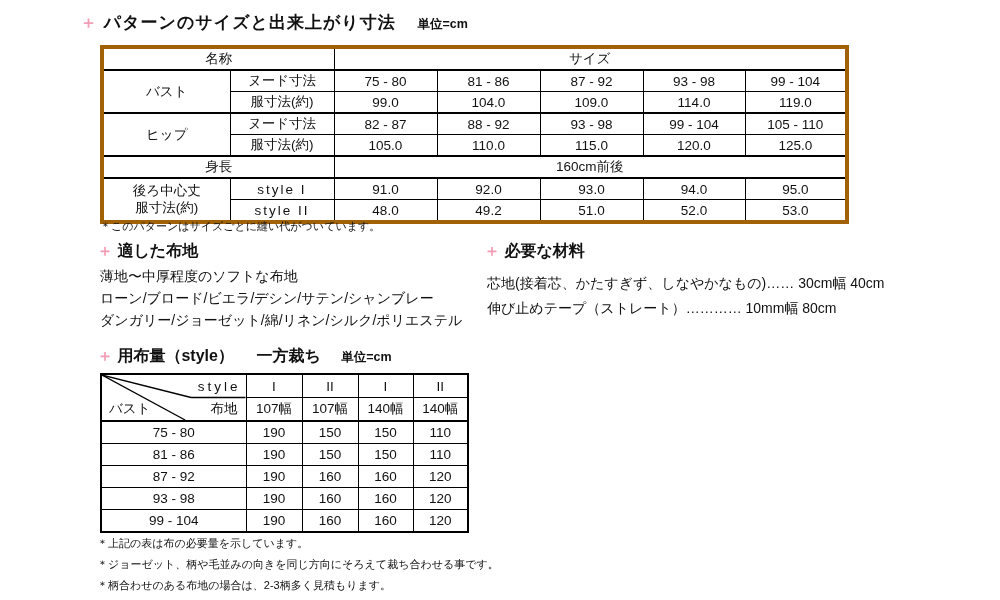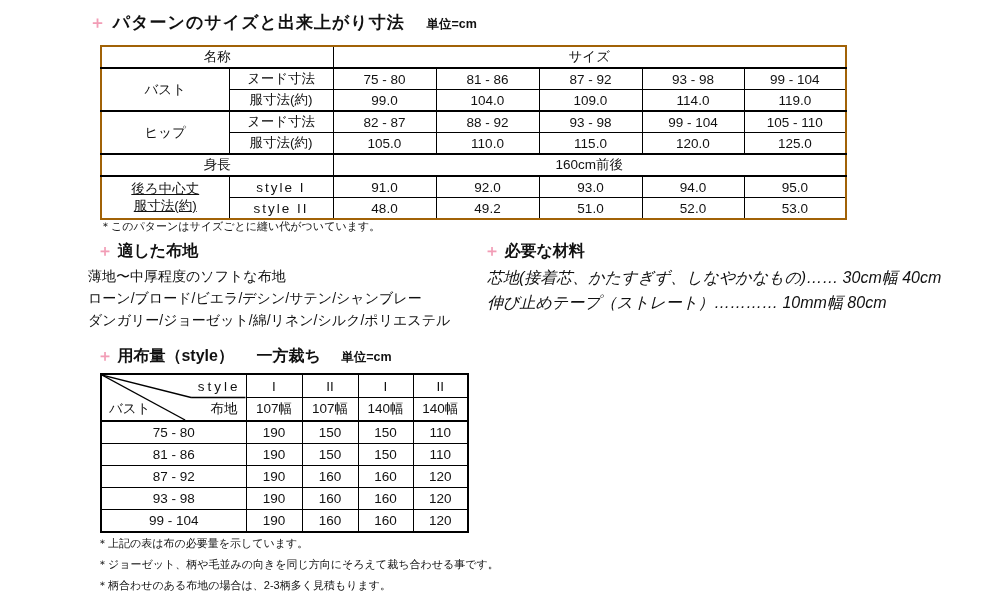--- a/index.html
+++ b/index.html
@@ -1,34 +1,34 @@
 <!DOCTYPE html>
 <html><head>
 <meta charset="utf-8">
 <style>
   html,body{margin:0;padding:0;background:#fff;}
   .page{position:relative;width:1000px;height:600px;background:#ffffff;
         font-family:"Liberation Sans",sans-serif;color:#111;overflow:hidden;}
   .plus{color:#f29db6;font-weight:bold;}
-  .doc-title{position:absolute;left:89px;top:11px;font-size:17px;font-weight:bold;
+  .doc-title{position:absolute;left:80px;top:11px;font-size:17px;font-weight:bold;
              letter-spacing:1px;white-space:nowrap;}
   .doc-title .unit{font-size:12.5px;margin-left:16px;letter-spacing:0;}
   table{border-collapse:collapse;table-layout:fixed;}
-  .size-table{position:absolute;left:100px;top:45px;width:745px;border:2px solid #a16207;}
+  .size-table{position:absolute;left:100px;top:45px;width:745px;border:4px solid #a16207;}
   .size-table td{border:1px solid #000;text-align:center;vertical-align:middle;
                  font-size:13.5px;height:20px;padding:0;white-space:nowrap;overflow:hidden;}
   .size-table tr.g > td{border-top:2px solid #000;}
-  .two-line{line-height:1.25;font-size:13.5px;text-decoration:underline;}
+  .two-line{line-height:1.25;font-size:13.5px;}
   .lsp{letter-spacing:2px;}
   .note{position:absolute;left:100px;top:219px;font-size:11px;white-space:nowrap;}
   .section-title{position:absolute;font-size:16px;font-weight:bold;white-space:nowrap;}
   .fabric-title{left:97px;top:241px;}
-  .fabric-lines{position:absolute;left:88px;top:265px;font-size:14px;line-height:22px;white-space:nowrap;}
+  .fabric-lines{position:absolute;left:100px;top:265px;font-size:14px;line-height:22px;white-space:nowrap;}
   .materials-title{left:484px;top:241px;text-align:center;}
-  .materials-lines{position:absolute;left:487px;top:265px;font-size:16px;line-height:25px;white-space:nowrap;font-style:italic;}
+  .materials-lines{position:absolute;left:487px;top:271px;font-size:14px;line-height:25px;white-space:nowrap;}
   .yardage-title{position:absolute;left:97px;top:346px;font-size:16px;font-weight:bold;white-space:nowrap;}
   .yardage-title .sub{font-size:16px;margin-left:18px;}
   .yardage-title .unit{font-size:12.5px;margin-left:16px;}
   .yardage-table{position:absolute;left:100px;top:373px;width:367px;border:2px solid #000;}
   .yardage-table td{border:1px solid #000;text-align:center;vertical-align:middle;
                     font-size:13.5px;height:21px;padding:0;white-space:nowrap;}
   .yardage-table tr.body-first > td{border-top:2px solid #000;}
   .corner{position:relative;padding:0;}
   .corner svg{position:absolute;left:0;top:0;width:100%;height:100%;display:block;}
   .corner .lbl{position:absolute;font-size:13.5px;line-height:1;}

